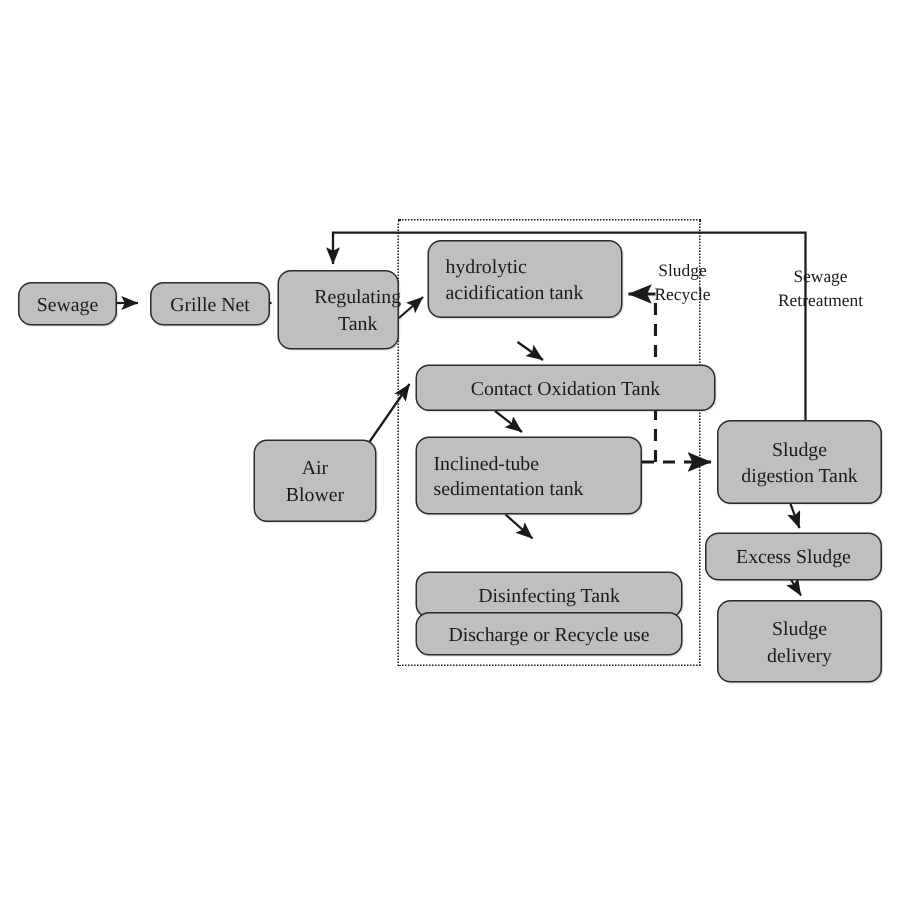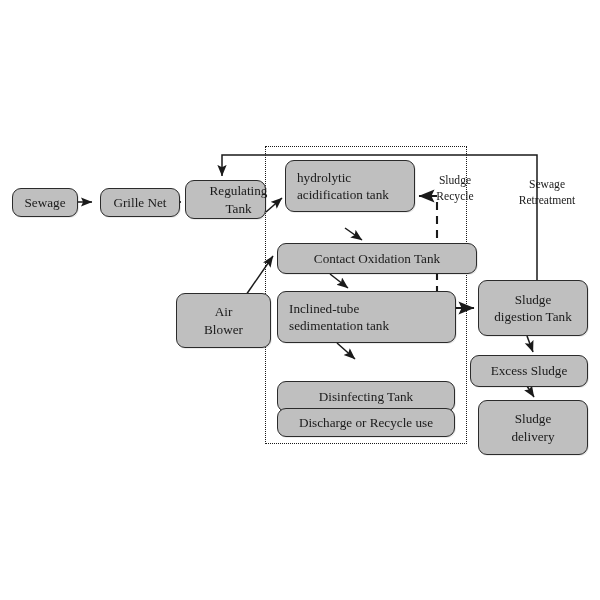--- a/index.html
+++ b/index.html
@@ -111,36 +111,36 @@
   </svg>
 
   <div class="group-box" style="left: 265px; top: 146px; width: 202px; height: 298px;"></div>
 
   <div class="node center-text" style="left: 12px; top: 188px; width: 66px; height: 29px;">
     <span class="node-label">Sewage</span>
   </div>
   <div class="node center-text" style="left: 100px; top: 188px; width: 80px; height: 29px;">
     <span class="node-label">Grille Net</span>
   </div>
-  <div class="node center-text" style="left: 185px; top: 180px; width: 81px; height: 39px; padding-left: 26px;">
+  <div class="node center-text" style="left: 185px; top: 180px; width: 81px; height: 53px; padding-left: 26px;">
     <span class="node-label">Regulating
 Tank</span>
   </div>
-  <div class="node center-text" style="left: 176px; top: 293px; width: 95px; height: 55px;">
+  <div class="node center-text" style="left: 169px; top: 293px; width: 82px; height: 55px;">
     <span class="node-label">Air
 Blower</span>
   </div>
   <div class="node left-text" style="left: 285px; top: 160px; width: 130px; height: 52px;">
     <span class="node-label">hydrolytic
 acidification tank</span>
   </div>
   <div class="node center-text" style="left: 277px; top: 243px; width: 200px; height: 31px;">
     <span class="node-label">Contact Oxidation Tank</span>
   </div>
-  <div class="node left-text" style="left: 277px; top: 291px; width: 179px; height: 52px;">
+  <div class="node left-text" style="left: 277px; top: 291px; width: 151px; height: 52px;">
     <span class="node-label">Inclined-tube
 sedimentation tank</span>
   </div>
   <div class="node center-text" style="left: 277px; top: 362px; width: 178px; height: 31px; margin-top: 19px;">
     <span class="node-label">Disinfecting Tank</span>
   </div>
   <div class="node center-text" style="left: 277px; top: 408px; width: 178px; height: 29px;">
     <span class="node-label">Discharge or Recycle use</span>
   </div>
   <div class="node center-text" style="left: 478px; top: 280px; width: 110px; height: 56px;">

